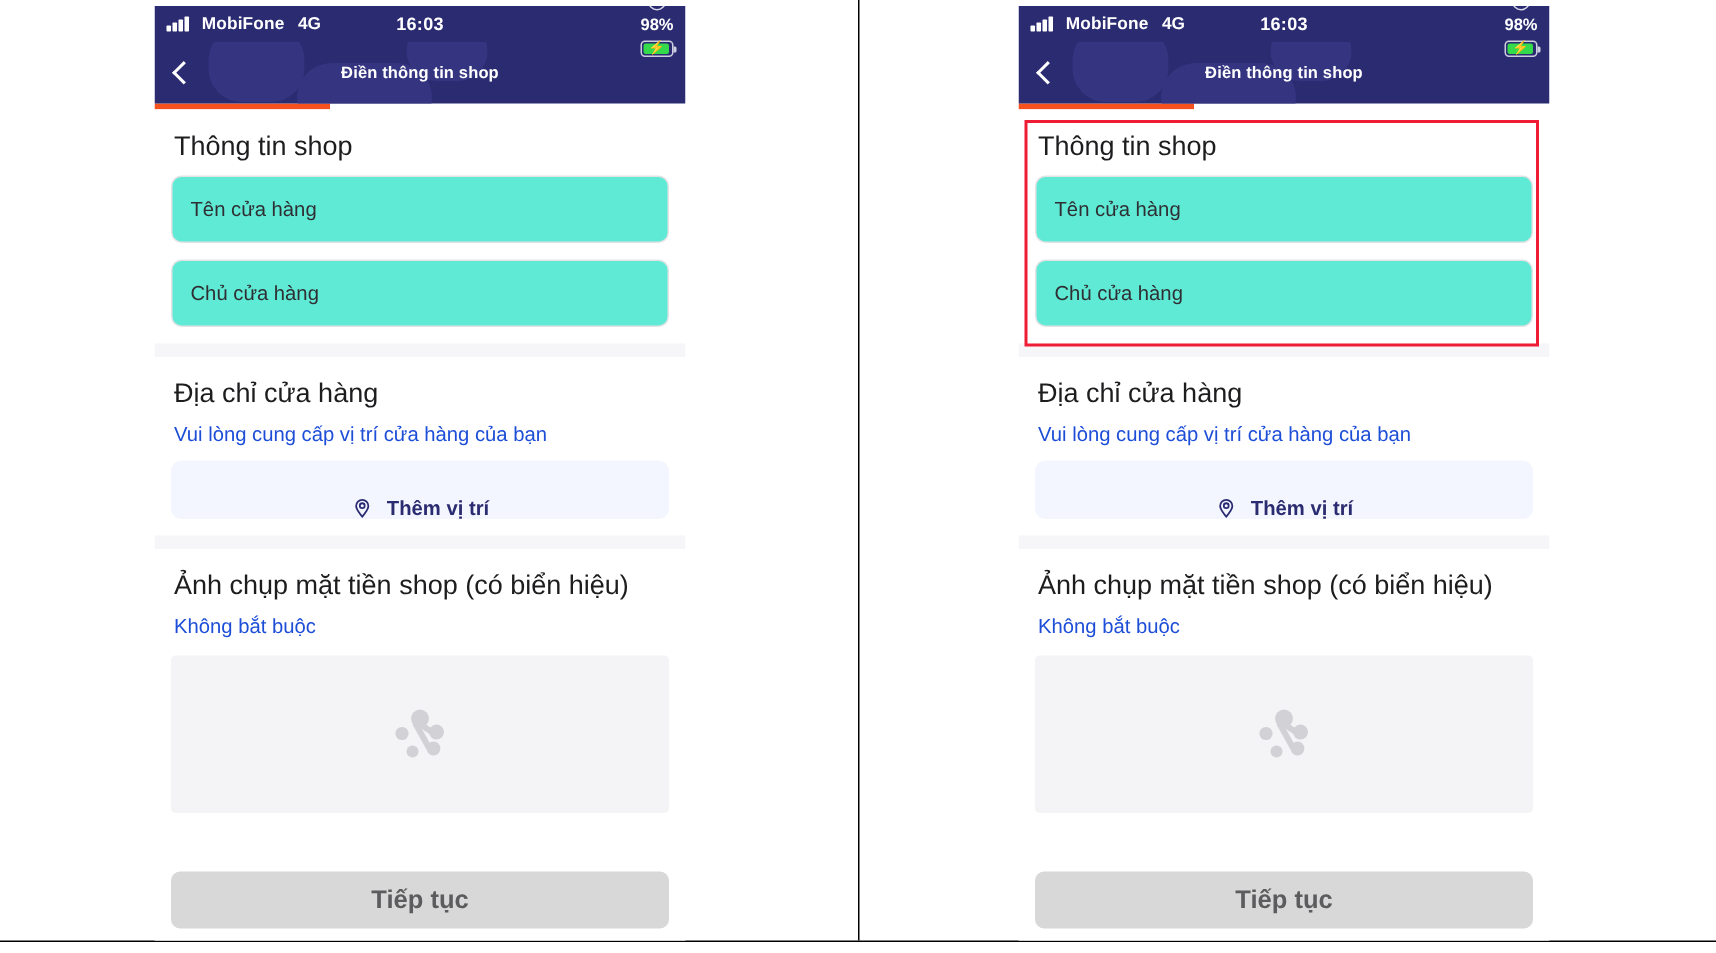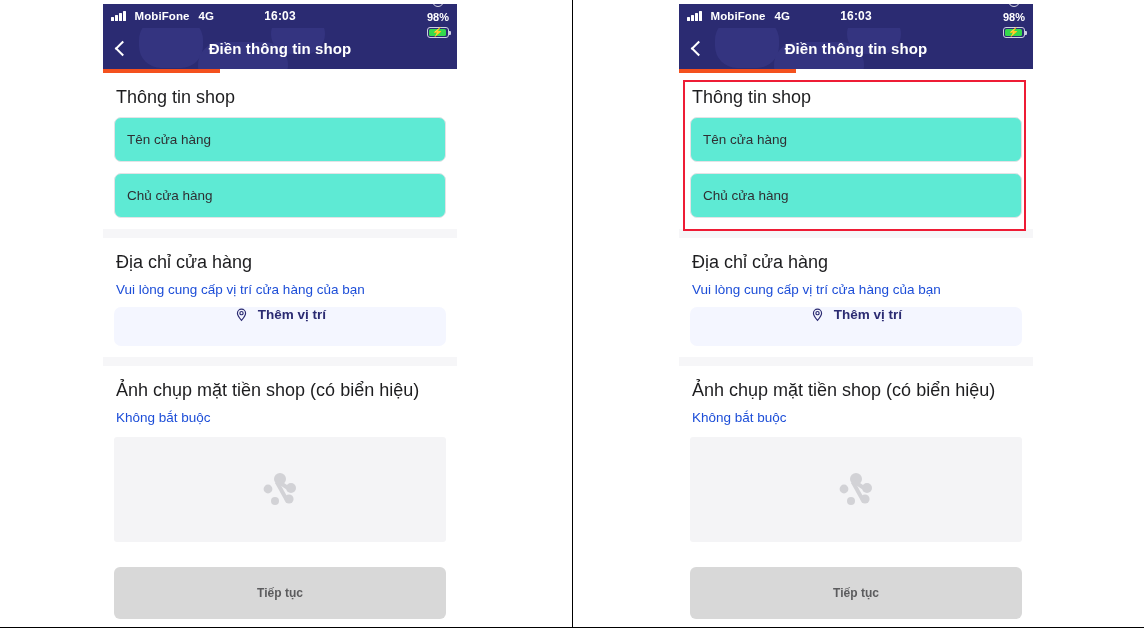--- a/index.html
+++ b/index.html
@@ -189,21 +189,21 @@
     border-left: 2.3px solid #ffffff;
     border-bottom: 2.3px solid #ffffff;
     transform: rotate(45deg);
     margin-left: 4px;
   }
   .nav-title {
     position: absolute;
     left: 0; right: 0;
     text-align: center;
     color: #ffffff;
-    font-size: 15px;
+    font-size: 11px;
     font-weight: bold;
     letter-spacing: .1px;
     z-index: 2;
     pointer-events: none;
   }
 
   
   .progress-track {
     height: 4px;
     background: #ffffff;
@@ -255,21 +255,21 @@
     height: 9px;
     background: #f6f6f8;
     margin: 0;
   }
 
   .loc-btn {
     height: 39px;
     background: #f4f6ff;
     border-radius: 7px;
     display: flex;
-    align-items: flex-start;
+    align-items: flex-end;
     justify-content: center;
     gap: 9px;
     color: #2b2b72;
     font-size: 13.5px;
     font-weight: bold;
     margin-bottom: 11px;
     cursor: pointer;
   }
   .pin-icon {
     width: 15px; height: 15px;
@@ -288,28 +288,28 @@
     margin-top: 2px;
     cursor: pointer;
   }
   .ph-icon { width: 46px; height: 40px; display: block; }
 
   .continue-btn {
     position: absolute;
     left: 11px;
     right: 11px;
     bottom: 8px;
-    height: 52px;
+    height: 38px;
     background: #d8d8d8;
     border-radius: 6px;
     display: flex;
     align-items: center;
     justify-content: center;
     color: #5c5c5e;
-    font-size: 12px;
+    font-size: 17px;
     font-weight: bold;
     cursor: pointer;
   }
 
   
   .anno-box {
     position: absolute;
     left: 683px;
     top: 80px;
     width: 343px;

